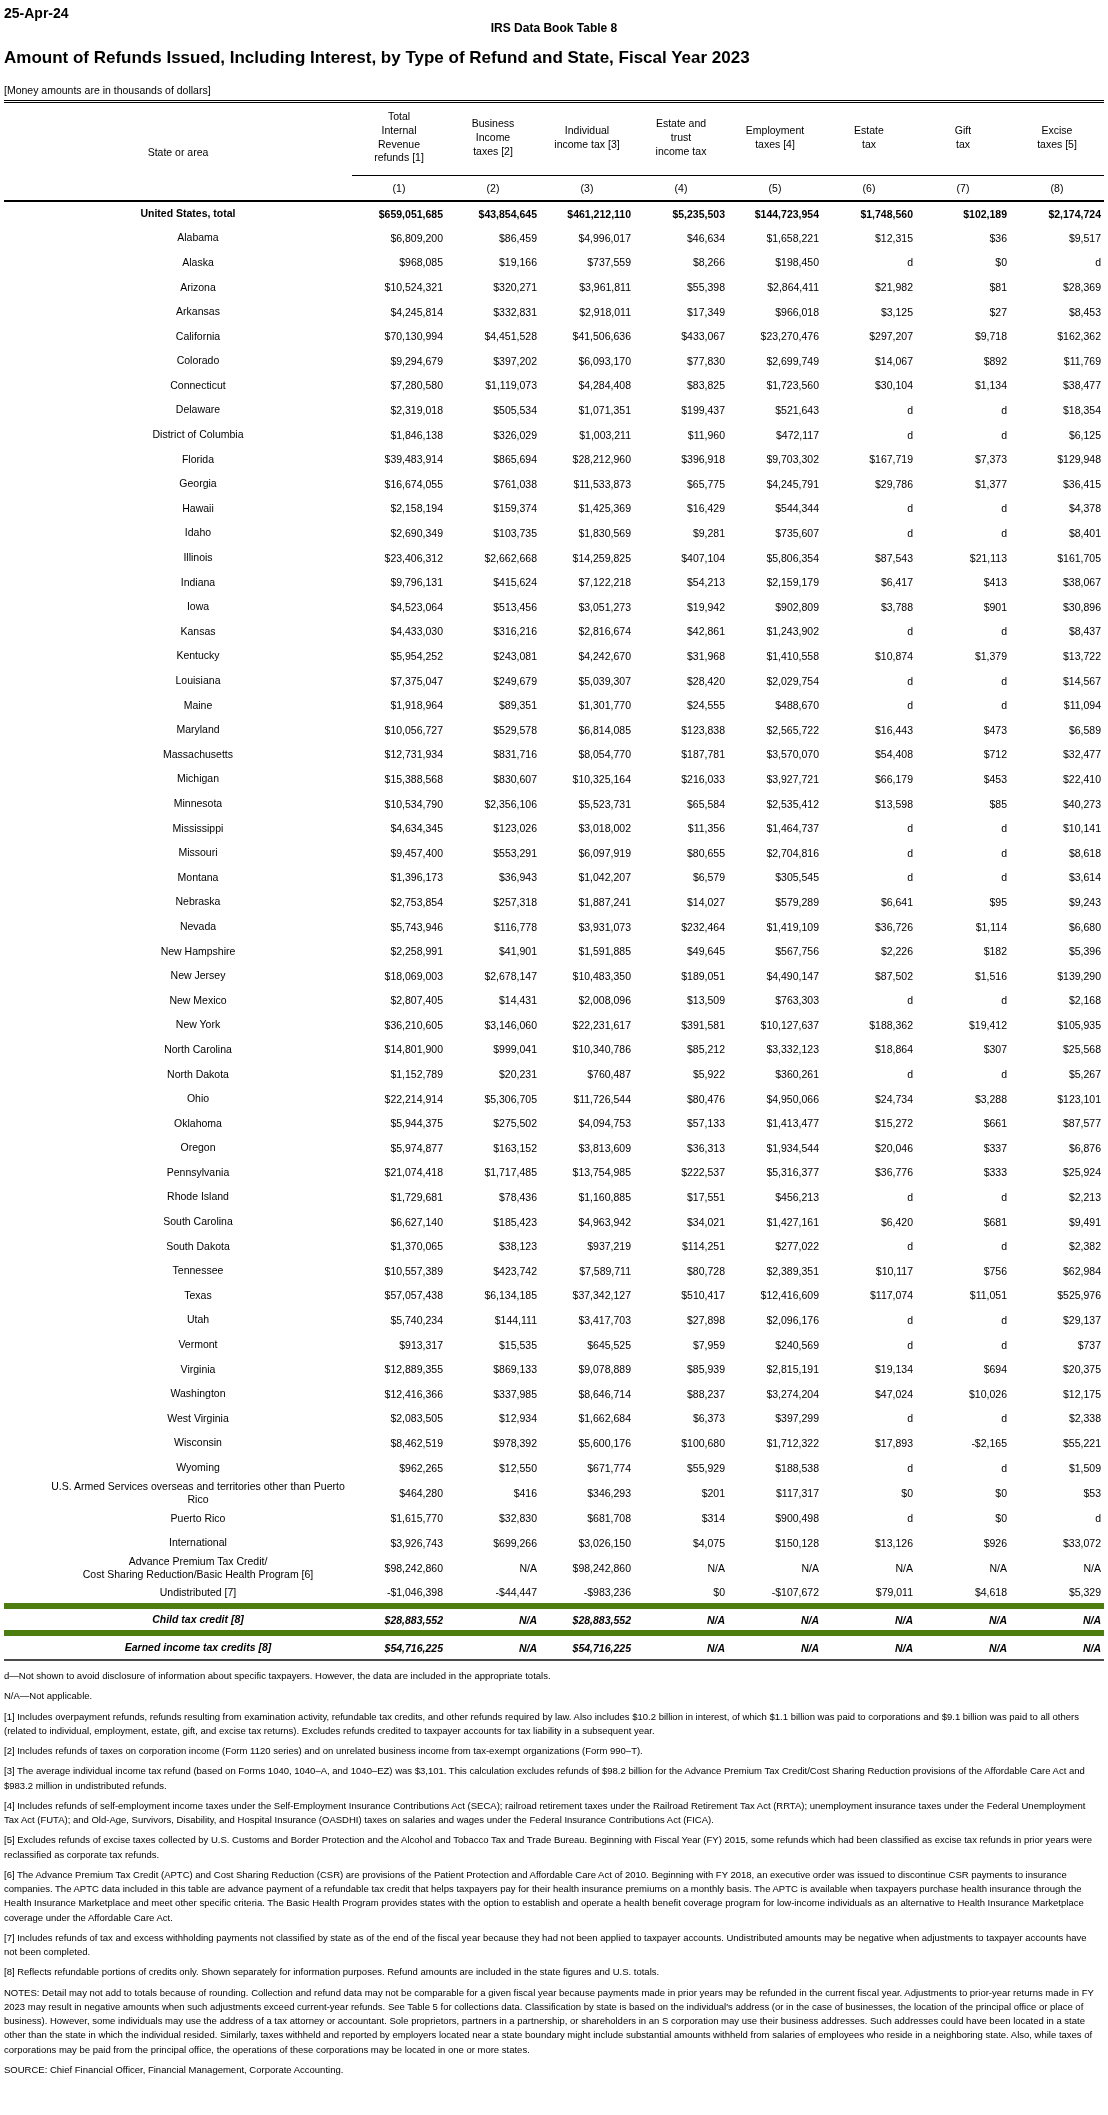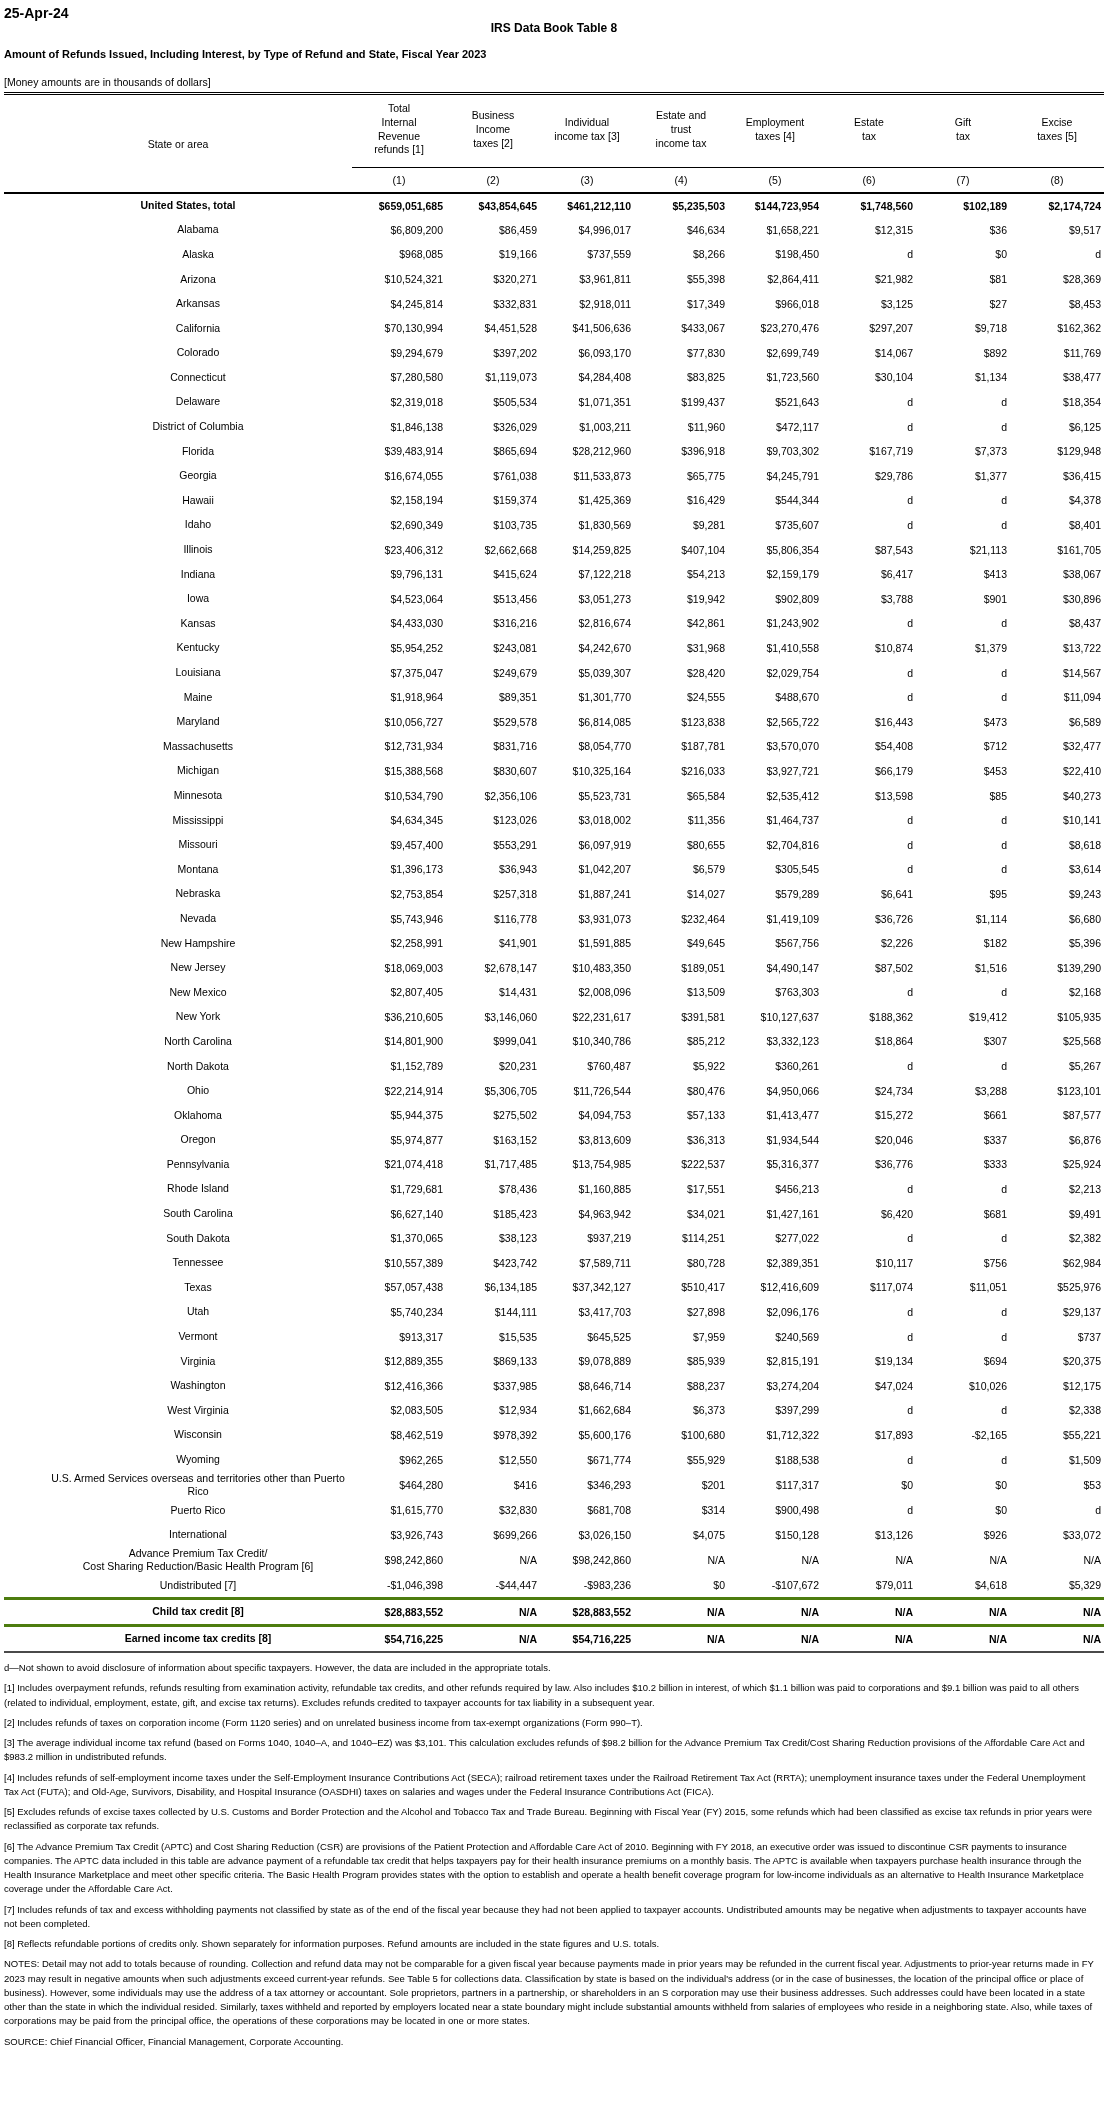--- a/index.html
+++ b/index.html
@@ -5,21 +5,21 @@
   * { box-sizing: border-box; }
   html,body { margin:0; padding:0; background:#fff; }
   body {
     width:1108px; height:2115px; overflow:hidden;
     font-family:"Liberation Sans","DejaVu Sans",sans-serif;
     color:#000; -webkit-font-smoothing:antialiased;
   }
   .page { padding:5px 4px 0 4px; }
   .date   { font-size:14px; font-weight:bold; }
   .title  { text-align:center; font-weight:bold; font-size:12px; }
-  .subtitle { font-weight:bold; font-size:11px; margin-top:13px; }
+  .subtitle { font-weight:bold; font-size:17px; margin-top:13px; }
   .units  { font-size:10.5px; margin-top:16px; padding-bottom:4px; }
   .double-rule { height:3px; border-top:1px solid #000; border-bottom:1px solid #000; }
 
   table { width:1100px; border-collapse:collapse; table-layout:fixed; margin-top:0; }
   col.c-state { width:348px; }
   col.c-num   { width:94px; }
   th { font-weight:normal; font-size:10.5px; }
   th.state-h {
     text-align:center; vertical-align:middle;
     border-bottom:2px solid #000;
@@ -31,21 +31,21 @@
   }
   th.col-num { height:26px; text-align:center; vertical-align:middle; border-bottom:2px solid #000; }
 
   tbody td {
     font-size:10.5px; height:24.6px; vertical-align:middle; padding:0;
   }
   td.state { text-align:center; padding-left:40px; white-space:pre-line; line-height:1.25; }
   td.val   { text-align:right; padding-right:3px; }
   tr.total td { font-weight:bold; }
   tr.total td.state { padding-left:20px; }
-  tr.summary td { font-weight:bold; border-top:3px solid #4d7c0f; height:27px; }
+  tr.summary td { font-weight:bold; border-top:6px solid #4d7c0f; height:27px;font-style:italic; }
   tr.summary td.state { padding-left:40px; }
   tr.last td { border-bottom:2px solid #4a4a4a; }
 
   .footnotes { margin-top:8px; padding-right:2px; }
   .footnotes p {
     font-size:9.5px; line-height:1.5; margin:0 0 6px 0;
   }
 </style>
 </head>
 <body>
@@ -753,20 +753,21 @@
           <td class="val">N/A</td>
           <td class="val">N/A</td>
           <td class="val">N/A</td>
           <td class="val">N/A</td>
         </tr>
       </tbody>
   </table>
 
   <div class="footnotes" id="footnotes">
       <p>d—Not shown to avoid disclosure of information about specific taxpayers. However, the data are included in the appropriate totals.</p>
+      <p>N/A—Not applicable.</p>
       <p>[1]  Includes overpayment refunds, refunds resulting from examination activity, refundable tax credits, and other refunds required by law. Also includes $10.2 billion in interest, of which $1.1 billion was paid to corporations and $9.1 billion was paid to all others (related to individual, employment, estate, gift, and excise tax returns). Excludes refunds credited to taxpayer accounts for tax liability in a subsequent year.</p>
       <p>[2]  Includes refunds of taxes on corporation income (Form 1120 series) and on unrelated business income from tax-exempt organizations (Form 990–T).</p>
       <p>[3]  The average individual income tax refund (based on Forms 1040, 1040–A, and 1040–EZ) was $3,101. This calculation excludes refunds of $98.2 billion for the Advance Premium Tax Credit/Cost Sharing Reduction provisions of the Affordable Care Act and $983.2 million in undistributed refunds.</p>
       <p>[4]  Includes refunds of self-employment income taxes under the Self-Employment Insurance Contributions Act (SECA); railroad retirement taxes under the Railroad Retirement Tax Act (RRTA); unemployment insurance taxes under the Federal Unemployment Tax Act (FUTA); and Old-Age, Survivors, Disability, and Hospital Insurance (OASDHI) taxes on salaries and wages under the Federal Insurance Contributions Act (FICA).</p>
       <p>[5]  Excludes refunds of excise taxes collected by U.S. Customs and Border Protection and the Alcohol and Tobacco Tax and Trade Bureau. Beginning with Fiscal Year (FY) 2015, some refunds which had been classified as excise tax refunds in prior years were reclassified as corporate tax refunds.</p>
       <p>[6]  The Advance Premium Tax Credit (APTC) and Cost Sharing Reduction (CSR) are provisions of the Patient Protection and Affordable Care Act of 2010. Beginning with FY 2018, an executive order was issued to discontinue CSR payments to insurance companies. The APTC data included in this table are advance payment of a refundable tax credit that helps taxpayers pay for their health insurance premiums on a monthly basis. The APTC is available when taxpayers purchase health insurance through the Health Insurance Marketplace and meet other specific criteria. The Basic Health Program provides states with the option to establish and operate a health benefit coverage program for low-income individuals as an alternative to Health Insurance Marketplace coverage under the Affordable Care Act.</p>
       <p>[7]  Includes refunds of tax and excess withholding payments not classified by state as of the end of the fiscal year because they had not been applied to taxpayer accounts. Undistributed amounts may be negative when adjustments to taxpayer accounts have not been completed.</p>
       <p>[8]  Reflects refundable portions of credits only. Shown separately for information purposes. Refund amounts are included in the state figures and U.S. totals.</p>
       <p>NOTES: Detail may not add to totals because of rounding. Collection and refund data may not be comparable for a given fiscal year because payments made in prior years may be refunded in the current fiscal year. Adjustments to prior-year returns made in FY 2023 may result in negative amounts when such adjustments exceed current-year refunds. See Table 5 for collections data. Classification by state is based on the individual's address (or in the case of businesses, the location of the principal office or place of business). However, some individuals may use the address of a tax attorney or accountant. Sole proprietors, partners in a partnership, or shareholders in an S corporation may use their business addresses. Such addresses could have been located in a state other than the state in which the individual resided. Similarly, taxes withheld and reported by employers located near a state boundary might include substantial amounts withheld from salaries of employees who reside in a neighboring state. Also, while taxes of corporations may be paid from the principal office, the operations of these corporations may be located in one or more states.</p>
       <p>SOURCE:  Chief Financial Officer, Financial Management, Corporate Accounting.</p>

